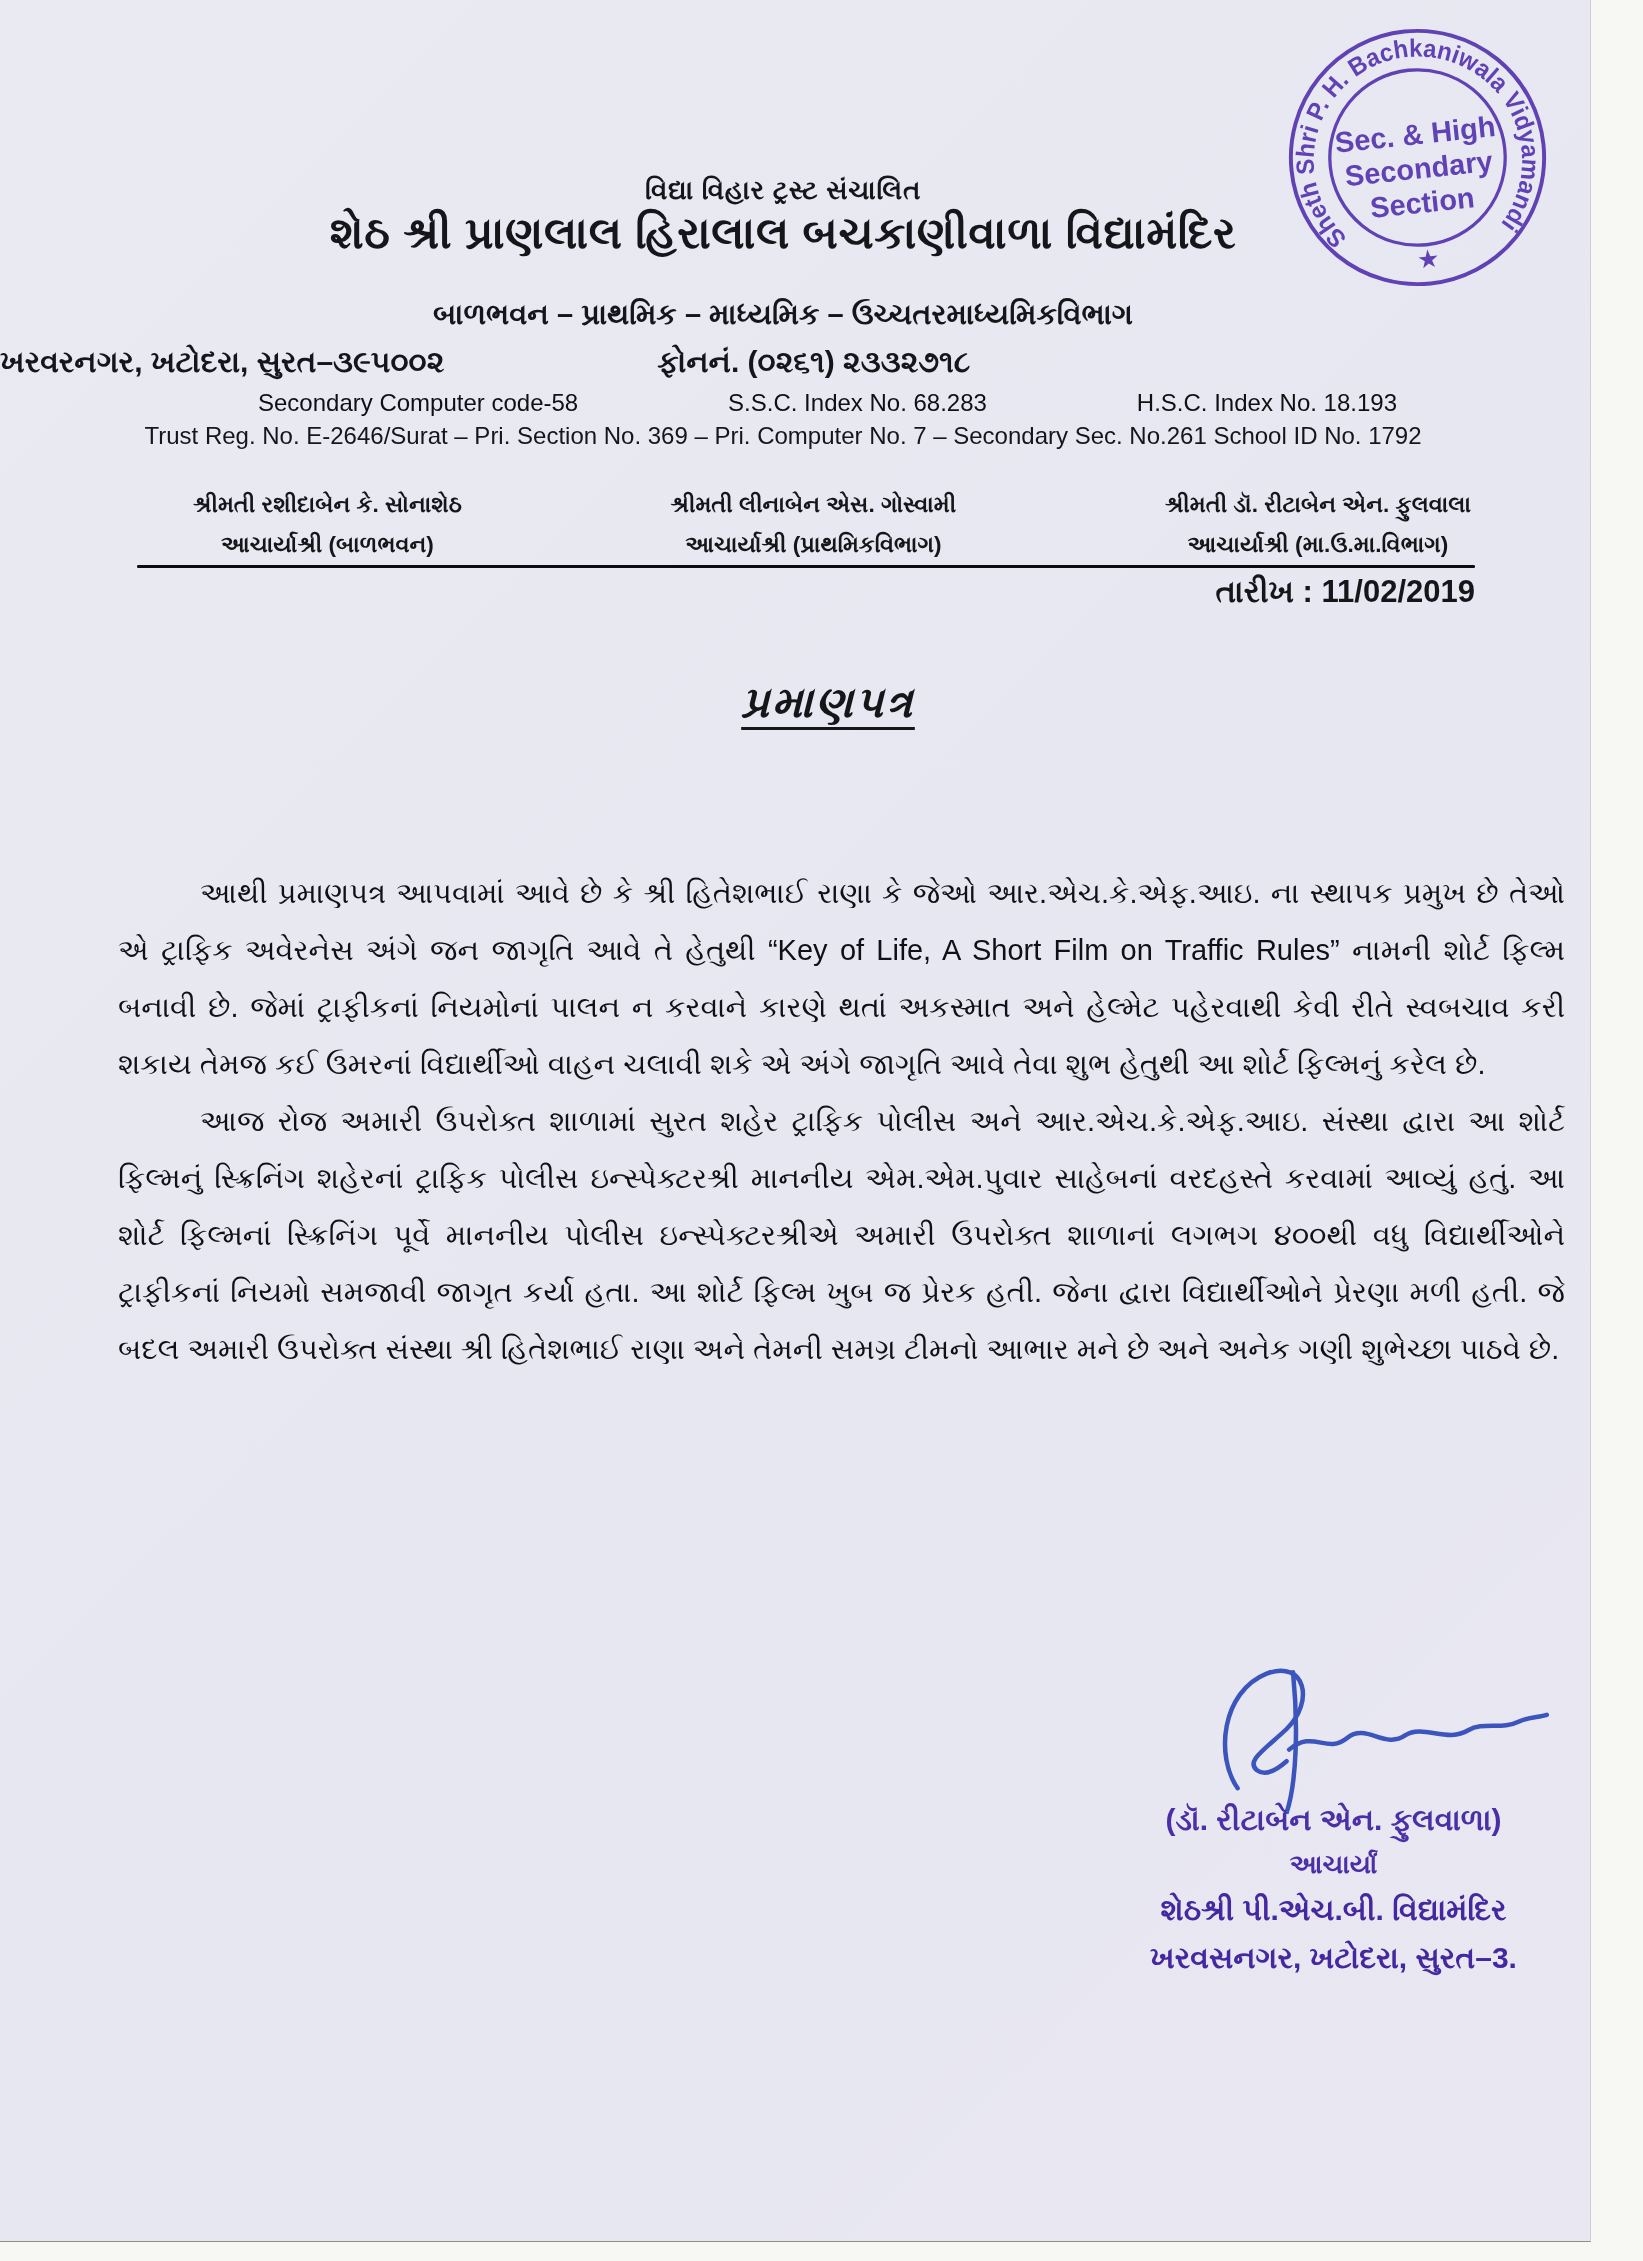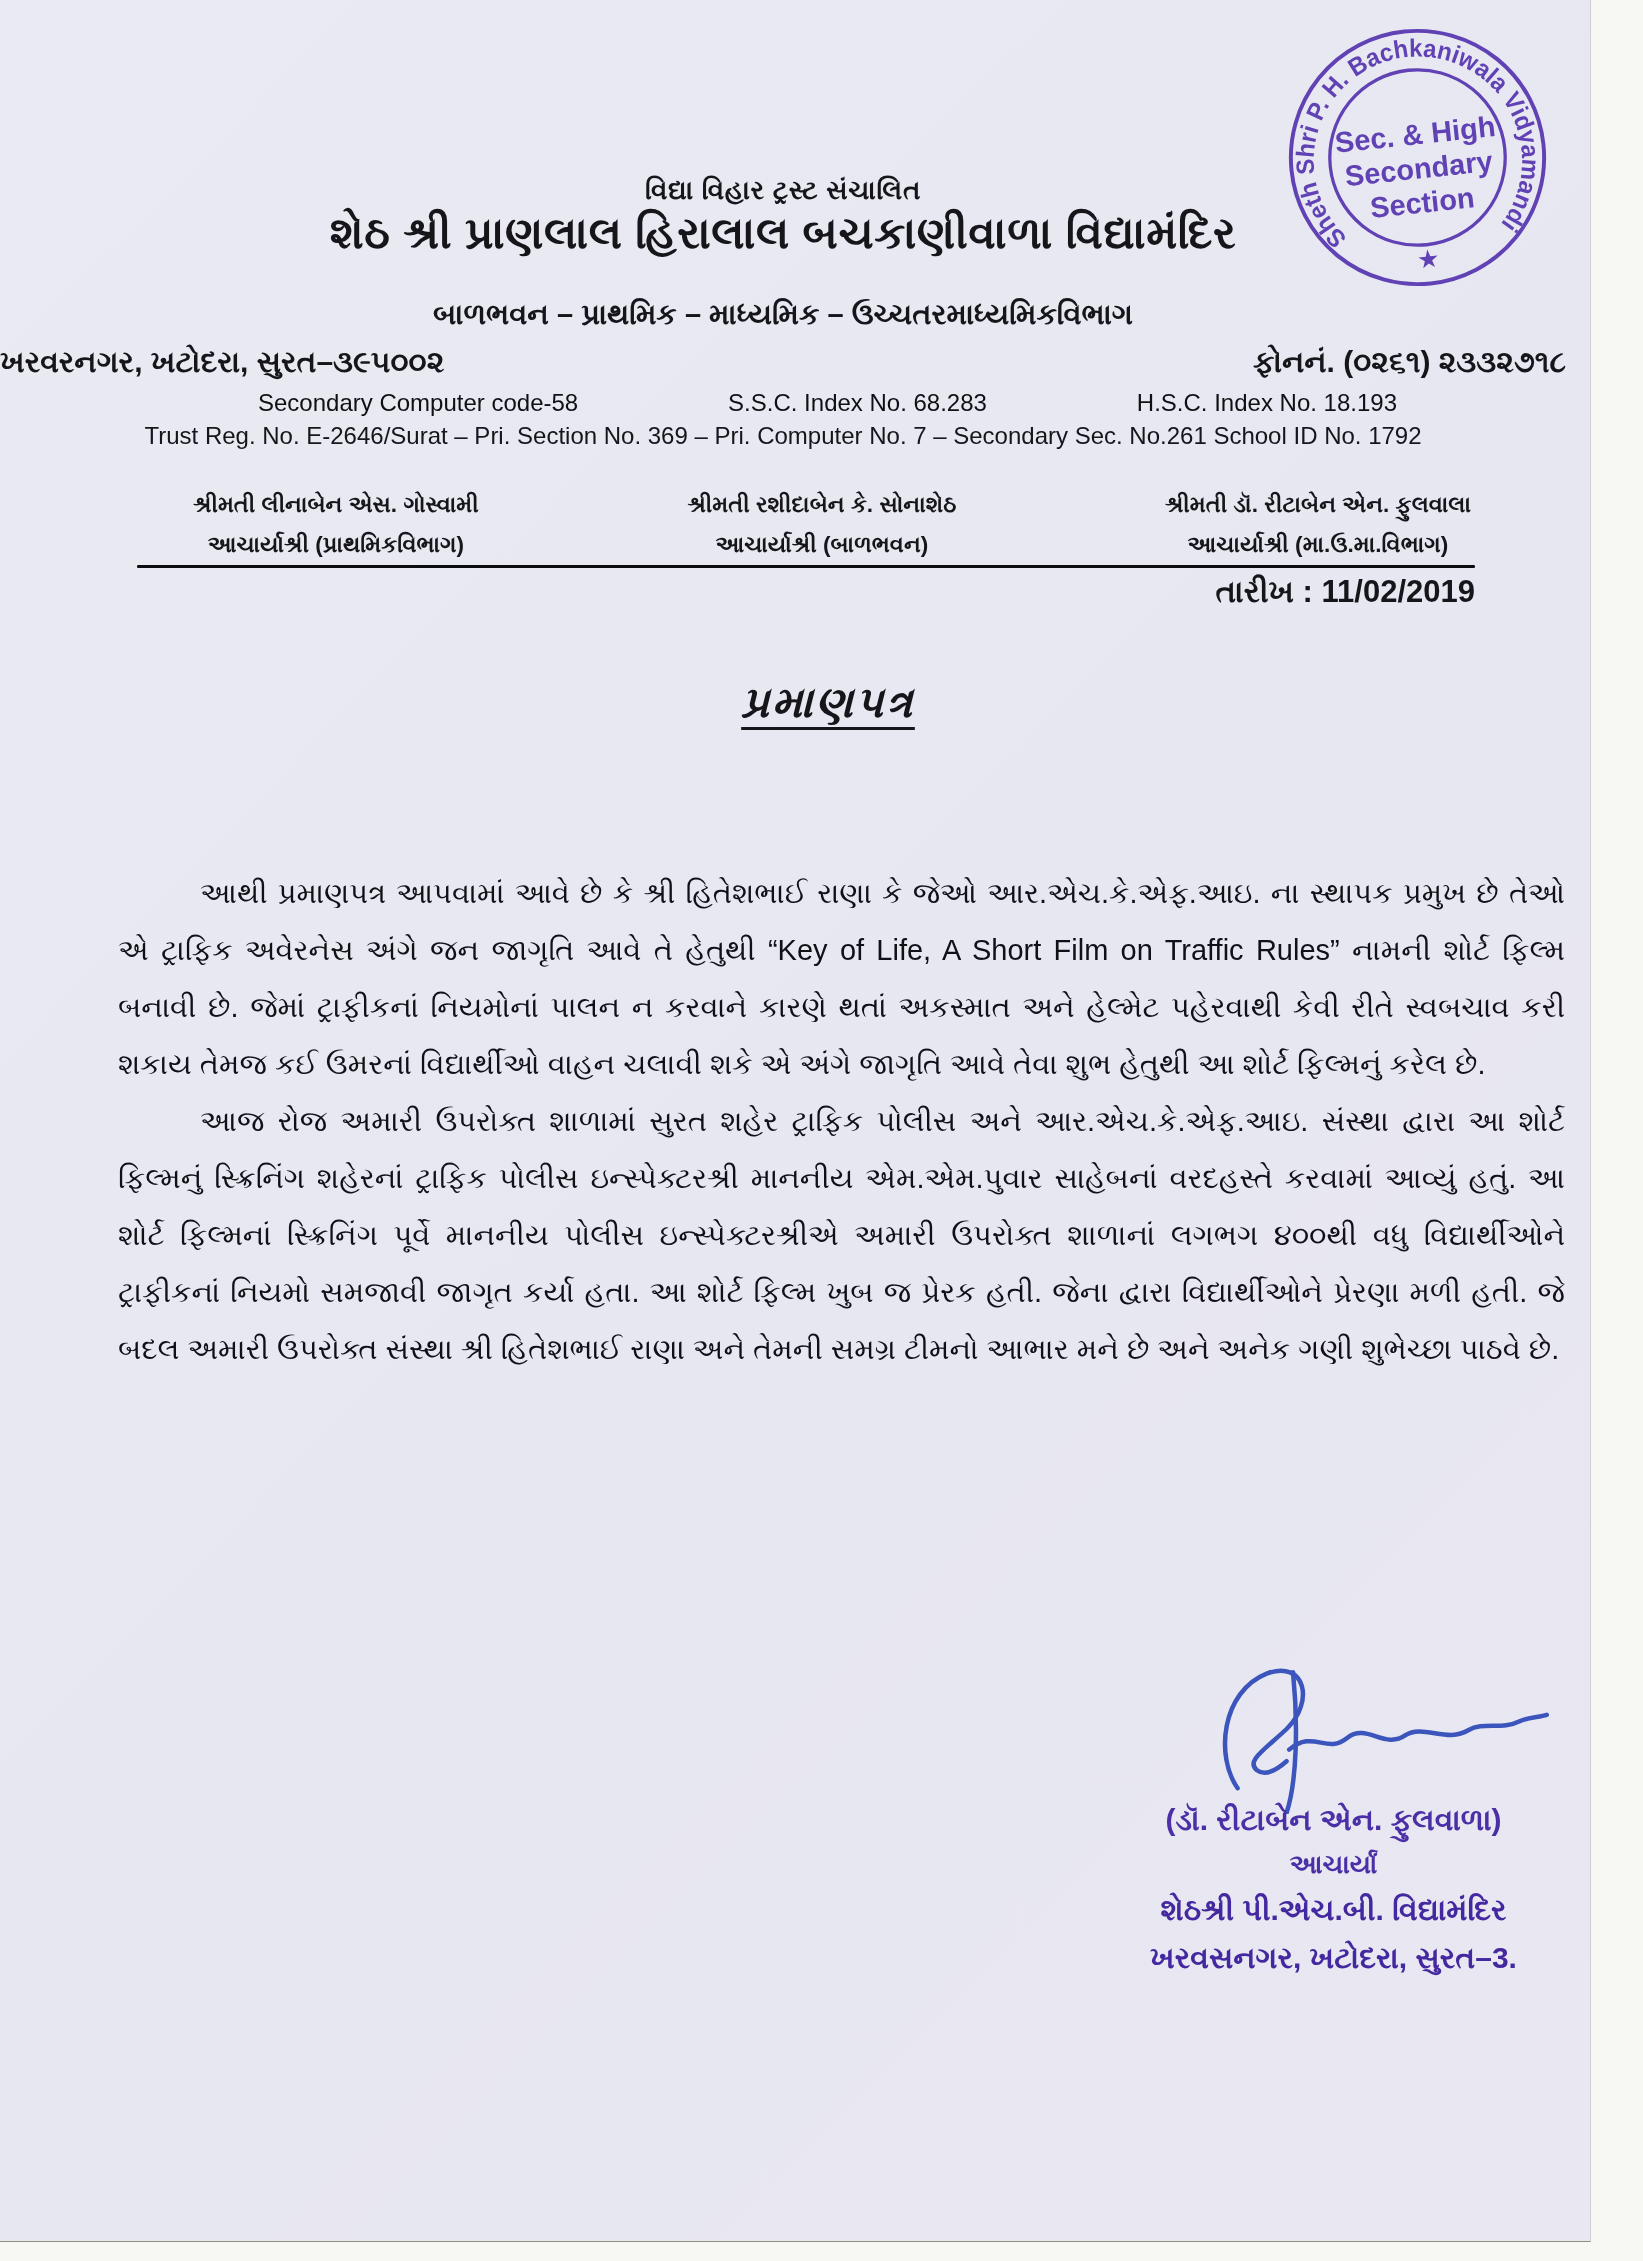--- a/index.html
+++ b/index.html
@@ -32,21 +32,21 @@
   .hdr-school{
     position:absolute;top:208px;left:0;width:1566px;
     text-align:center;font-size:44px;font-weight:800;letter-spacing:0.6px;
   }
   .hdr-sections{
     position:absolute;top:298px;left:0;width:1566px;
     text-align:center;font-size:29px;font-weight:700;
   }
   .hdr-addr-row{
     position:absolute;top:345px;left:0;width:1566px;
-    display:flex;justify-content:space-between;gap:213px;
+    display:flex;justify-content:flex-start;gap:213px;
     font-size:30px;font-weight:700;
   }
   .hdr-codes-row{
     position:absolute;top:389px;left:258px;right:193px;
     display:flex;justify-content:space-between;
     font-size:24px;font-weight:400;color:#101014;
   }
   .hdr-reg{
     position:absolute;top:422px;left:0;width:1566px;
     text-align:center;font-size:24px;
@@ -130,26 +130,26 @@
     <span>Secondary Computer code-58</span>
     <span>S.S.C. Index No. 68.283</span>
     <span>H.S.C. Index No. 18.193</span>
   </div>
 
   <div class="hdr-reg">Trust Reg. No. E-2646/Surat – Pri. Section No. 369 – Pri. Computer No. 7 – Secondary Sec. No.261 School ID No. 1792</div>
 
 
   <div class="hdr-principals">
     <div class="principal">
+      <div>શ્રીમતી રશીદાબેન કે. સોનાશેઠ</div>
+      <div>આચાર્યાશ્રી (બાળભવન)</div>
+    </div>
+    <div class="principal">
       <div>શ્રીમતી લીનાબેન એસ. ગોસ્વામી</div>
       <div>આચાર્યાશ્રી (પ્રાથમિકવિભાગ)</div>
-    </div>
-    <div class="principal">
-      <div>શ્રીમતી રશીદાબેન કે. સોનાશેઠ</div>
-      <div>આચાર્યાશ્રી (બાળભવન)</div>
     </div>
     <div class="principal">
       <div>શ્રીમતી ડૉ. રીટાબેન એન. ફુલવાલા</div>
       <div>આચાર્યાશ્રી (મા.ઉ.મા.વિભાગ)</div>
     </div>
   </div>
 
   <div class="hdr-rule"></div>
 
   <div class="date-line">તારીખ : 11/02/2019</div>

